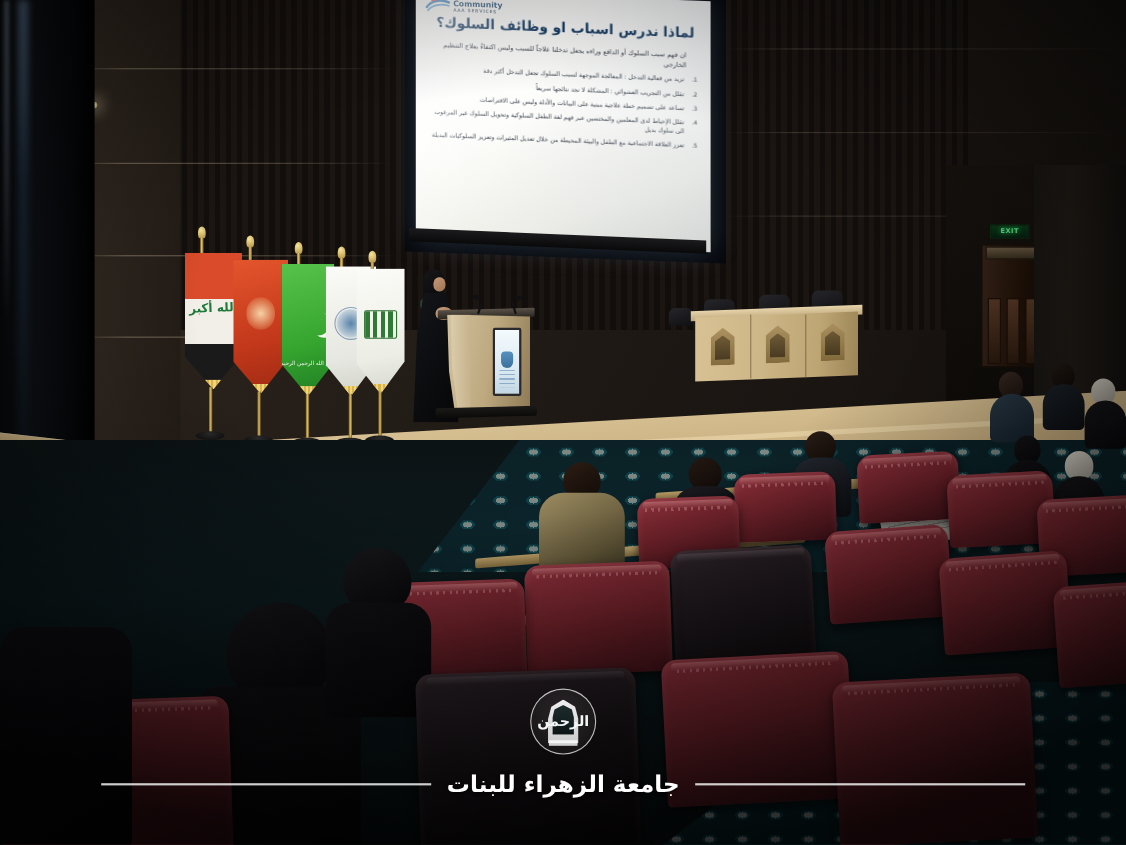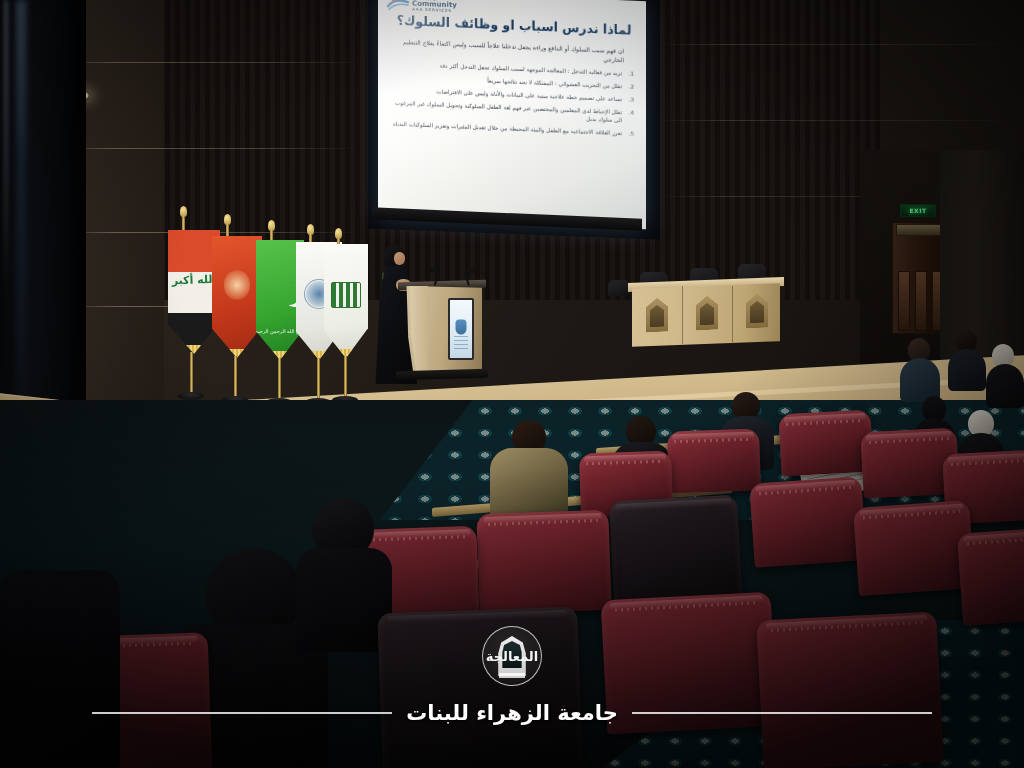--- a/index.html
+++ b/index.html
@@ -564,21 +564,21 @@
 
   <div class="person" style="left:0px;top:570px;width:120px;height:200px;">
     <div class="p-body" style="left:0;top:0;width:120px;height:200px;background:linear-gradient(150deg,#101016,#040406);"></div>
   </div>
 
   <div class="vignette"></div>
 
   <div class="wm">
     <div class="wm-seal">
       <div class="wm-arch"></div>
-      <div class="wm-glyph">المعالجة</div>
+      <div class="wm-glyph">الرحمن</div>
       <div class="wm-seal-base"></div>
     </div>
     <div class="wm-text">
       <div class="wm-rule"></div>
       <div class="wm-name">جامعة الزهراء للبنات</div>
       <div class="wm-rule"></div>
     </div>
   </div>
 
 </div>

